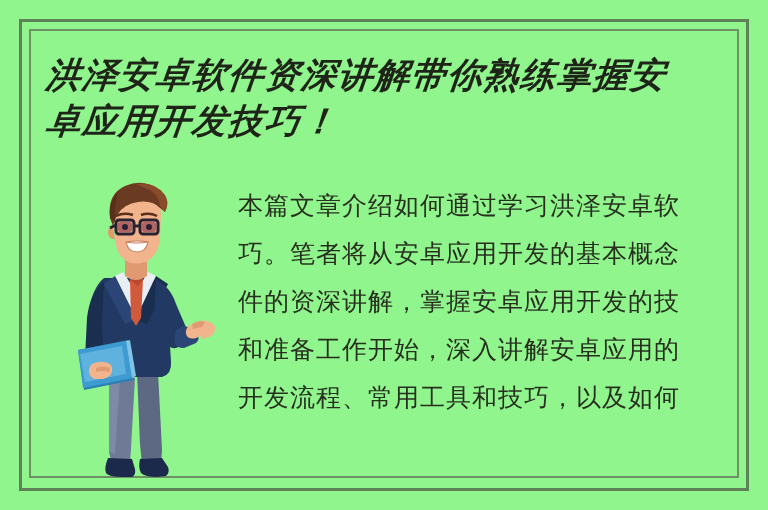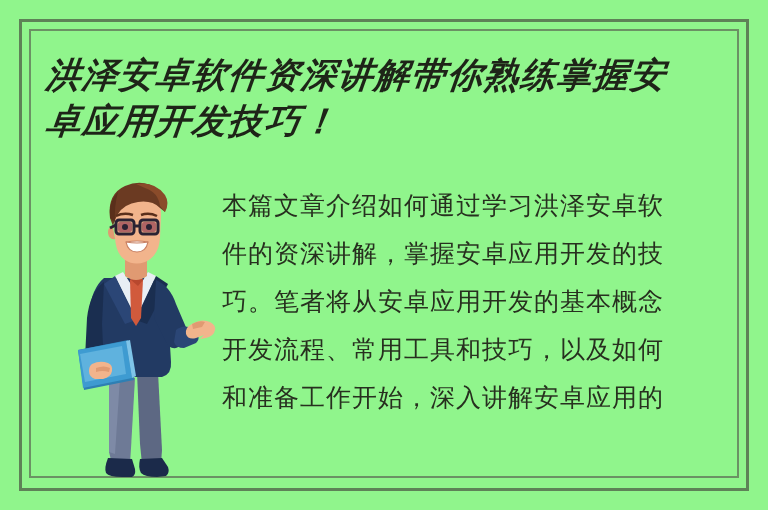--- a/index.html
+++ b/index.html
@@ -53,21 +53,21 @@
     color: #1E2418;
     letter-spacing: 1.5px;
     line-height: 46px;
     white-space: nowrap;
     transform: skewX(-6deg);
     transform-origin: left center;
   }
   
   .body-block {
     position: absolute;
-    left: 222px;
+    left: 238px;
     top: 182px;
     width: 494px;
   }
   .body-line {
     font-family: "DejaVu Serif", serif;
     font-size: 25px;
     color: #27301F;
     line-height: 48px;
     letter-spacing: 1px;
     white-space: nowrap;
@@ -90,24 +90,24 @@
   <div class="frame-outer"></div>
   <div class="frame-inner"></div>
 
   <div class="title-block">
     <div class="title-line">洪泽安卓软件资深讲解带你熟练掌握安</div>
     <div class="title-line">卓应用开发技巧！</div>
   </div>
 
   <div class="body-block">
     <div class="body-line">本篇文章介绍如何通过学习洪泽安卓软</div>
+    <div class="body-line">巧。笔者将从安卓应用开发的基本概念</div>
     <div class="body-line">件的资深讲解，掌握安卓应用开发的技</div>
-    <div class="body-line">巧。笔者将从安卓应用开发的基本概念</div>
+    <div class="body-line">和准备工作开始，深入讲解安卓应用的</div>
     <div class="body-line">开发流程、常用工具和技巧，以及如何</div>
-    <div class="body-line">和准备工作开始，深入讲解安卓应用的</div>
   </div>
 
   <div class="figure">
     <svg viewBox="0 0 168 312" xmlns="http://www.w3.org/2000/svg">
 
       <path d="M57 200 L57 280 L60 292 L78 292 L79 276 L83 206 Z" fill="#6E7A96"></path>
       <path d="M85 200 L88 272 L90 292 L109 292 L110 278 L106 200 Z" fill="#5D6883"></path>
       <path d="M57 200 L57 280 L63 282 L68 206 Z" fill="#7E8AA6"></path>
 
       <path d="M56 286 Q52 296 54 301 Q57 305 70 305 L80 305 Q84 303 83 297 L80 287 Z" fill="#1B2A4A"></path>

